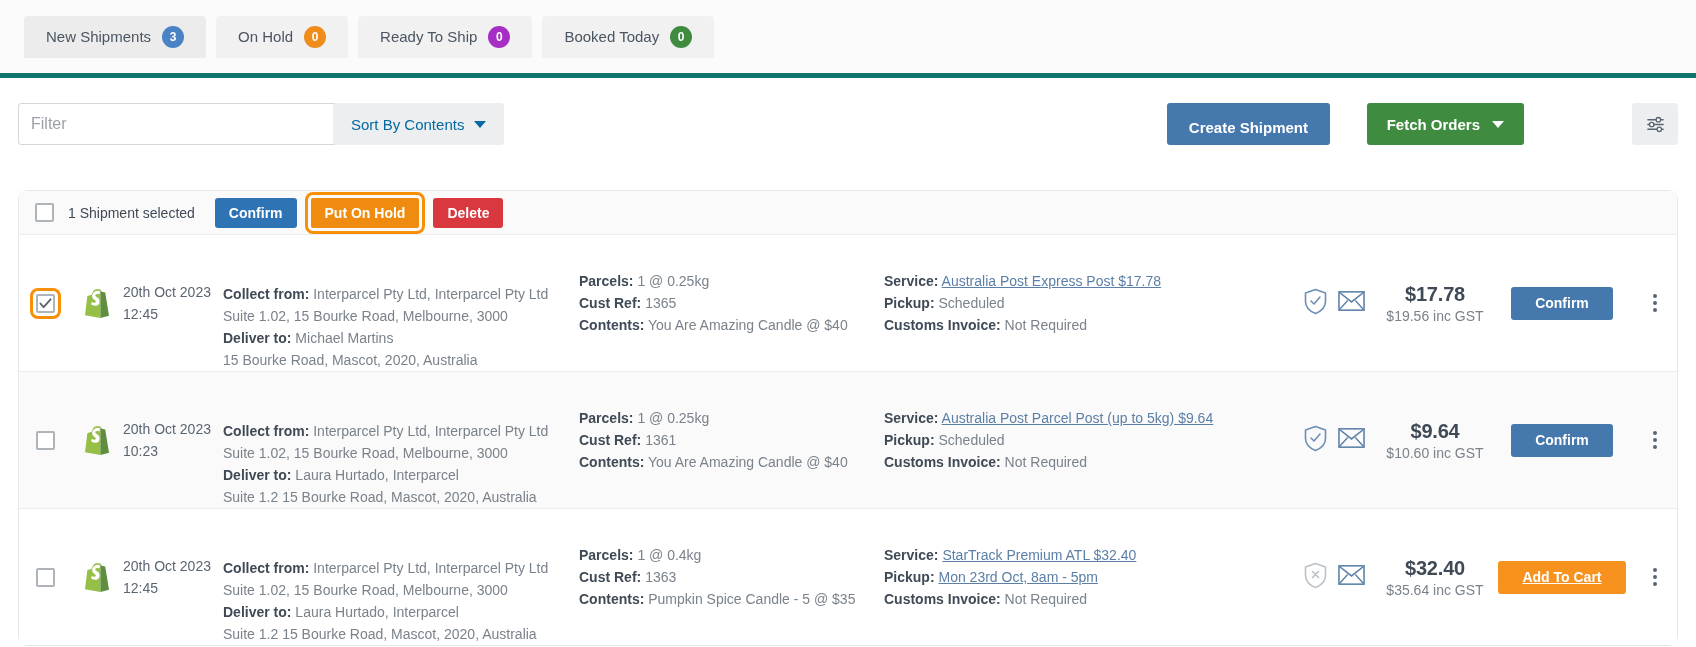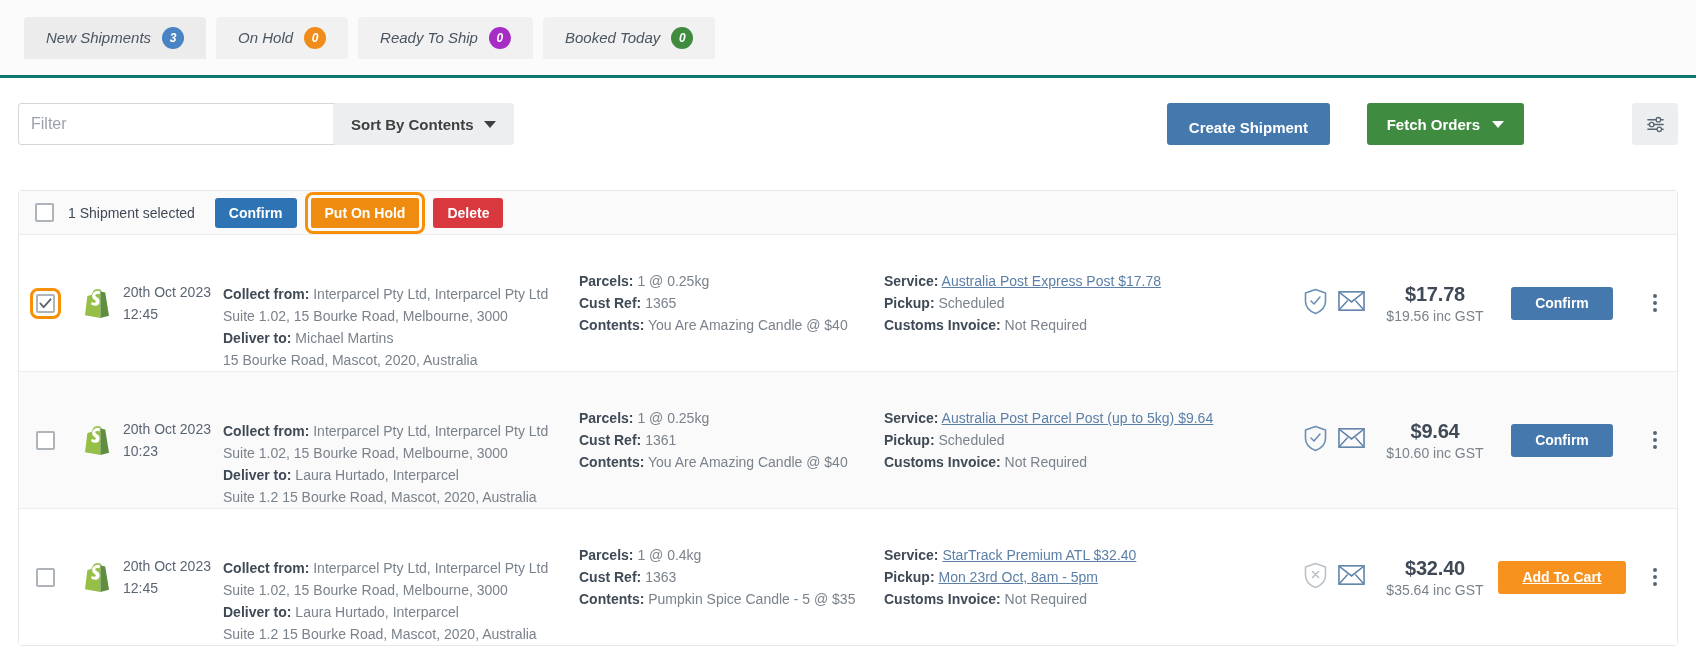--- a/index.html
+++ b/index.html
@@ -10,25 +10,24 @@
     font-family: "Liberation Sans", sans-serif;
     color: #3f4a56;
     overflow: hidden;
   }
   .page { position: relative; width: 1696px; height: 647px; background:#fff; }
 
   
   .tabstrip {
     position: absolute; left: 0; top: 0; width: 1696px; height: 78px;
     background: #fbfbfb;
-    border-bottom: 3px solid #0f766e;
+    border-bottom: 5px solid #0f766e;
     display: flex; align-items: center;
     padding-left: 24px;
     gap: 10px;
-    font-style: italic;
   }
   .tab {
     height: 42px;
     background: #ececec;
     border-radius: 4px 4px 0 0;
     display: flex; align-items: center;
     padding: 0 22px;
     font-size: 15px;
     color: #4a5561;
     cursor: pointer;
@@ -63,21 +62,21 @@
     font-family: "Liberation Sans", sans-serif;
   }
   .filter-input::placeholder { color: #9aa1a9; }
   .funnel { width: 30px; display:flex; align-items:center; justify-content:center; padding-right:10px; }
 
   .sortbtn {
     position: absolute; left: 333px; top: 25px;
     height: 42px; background: #eceef0; border-radius: 3px;
     display: flex; align-items: center; gap: 10px;
     padding: 0 18px;
-    font-size: 15px; color: #404040; font-weight: bold;
+    font-size: 15px; color: #0369a1; font-weight: normal;
     cursor: pointer;
   }
   .chev {
     width: 0; height: 0;
     border-left: 6px solid transparent;
     border-right: 6px solid transparent;
     border-top: 7px solid currentColor;
   }
 
   .btn-create {
@@ -102,21 +101,21 @@
     width: 46px; height: 42px; background: #eceef0;
     border-radius: 3px; border: 0; cursor: pointer;
     display: flex; align-items: center; justify-content: center;
   }
 
   
   .table {
     position: absolute; left: 18px; top: 190px;
     width: 1660px;
     border: 1px solid #e6e6e6;
-    border-radius: 4px;
+    border-radius: 10px;
     background: #fff;
   }
   .actionbar {
     height: 44px; background: #fafafa;
     border-bottom: 1px solid #ededed;
     display: flex; align-items: center;
     padding-left: 16px; gap: 14px;
   }
   .cb {
     width: 19px; height: 19px;

